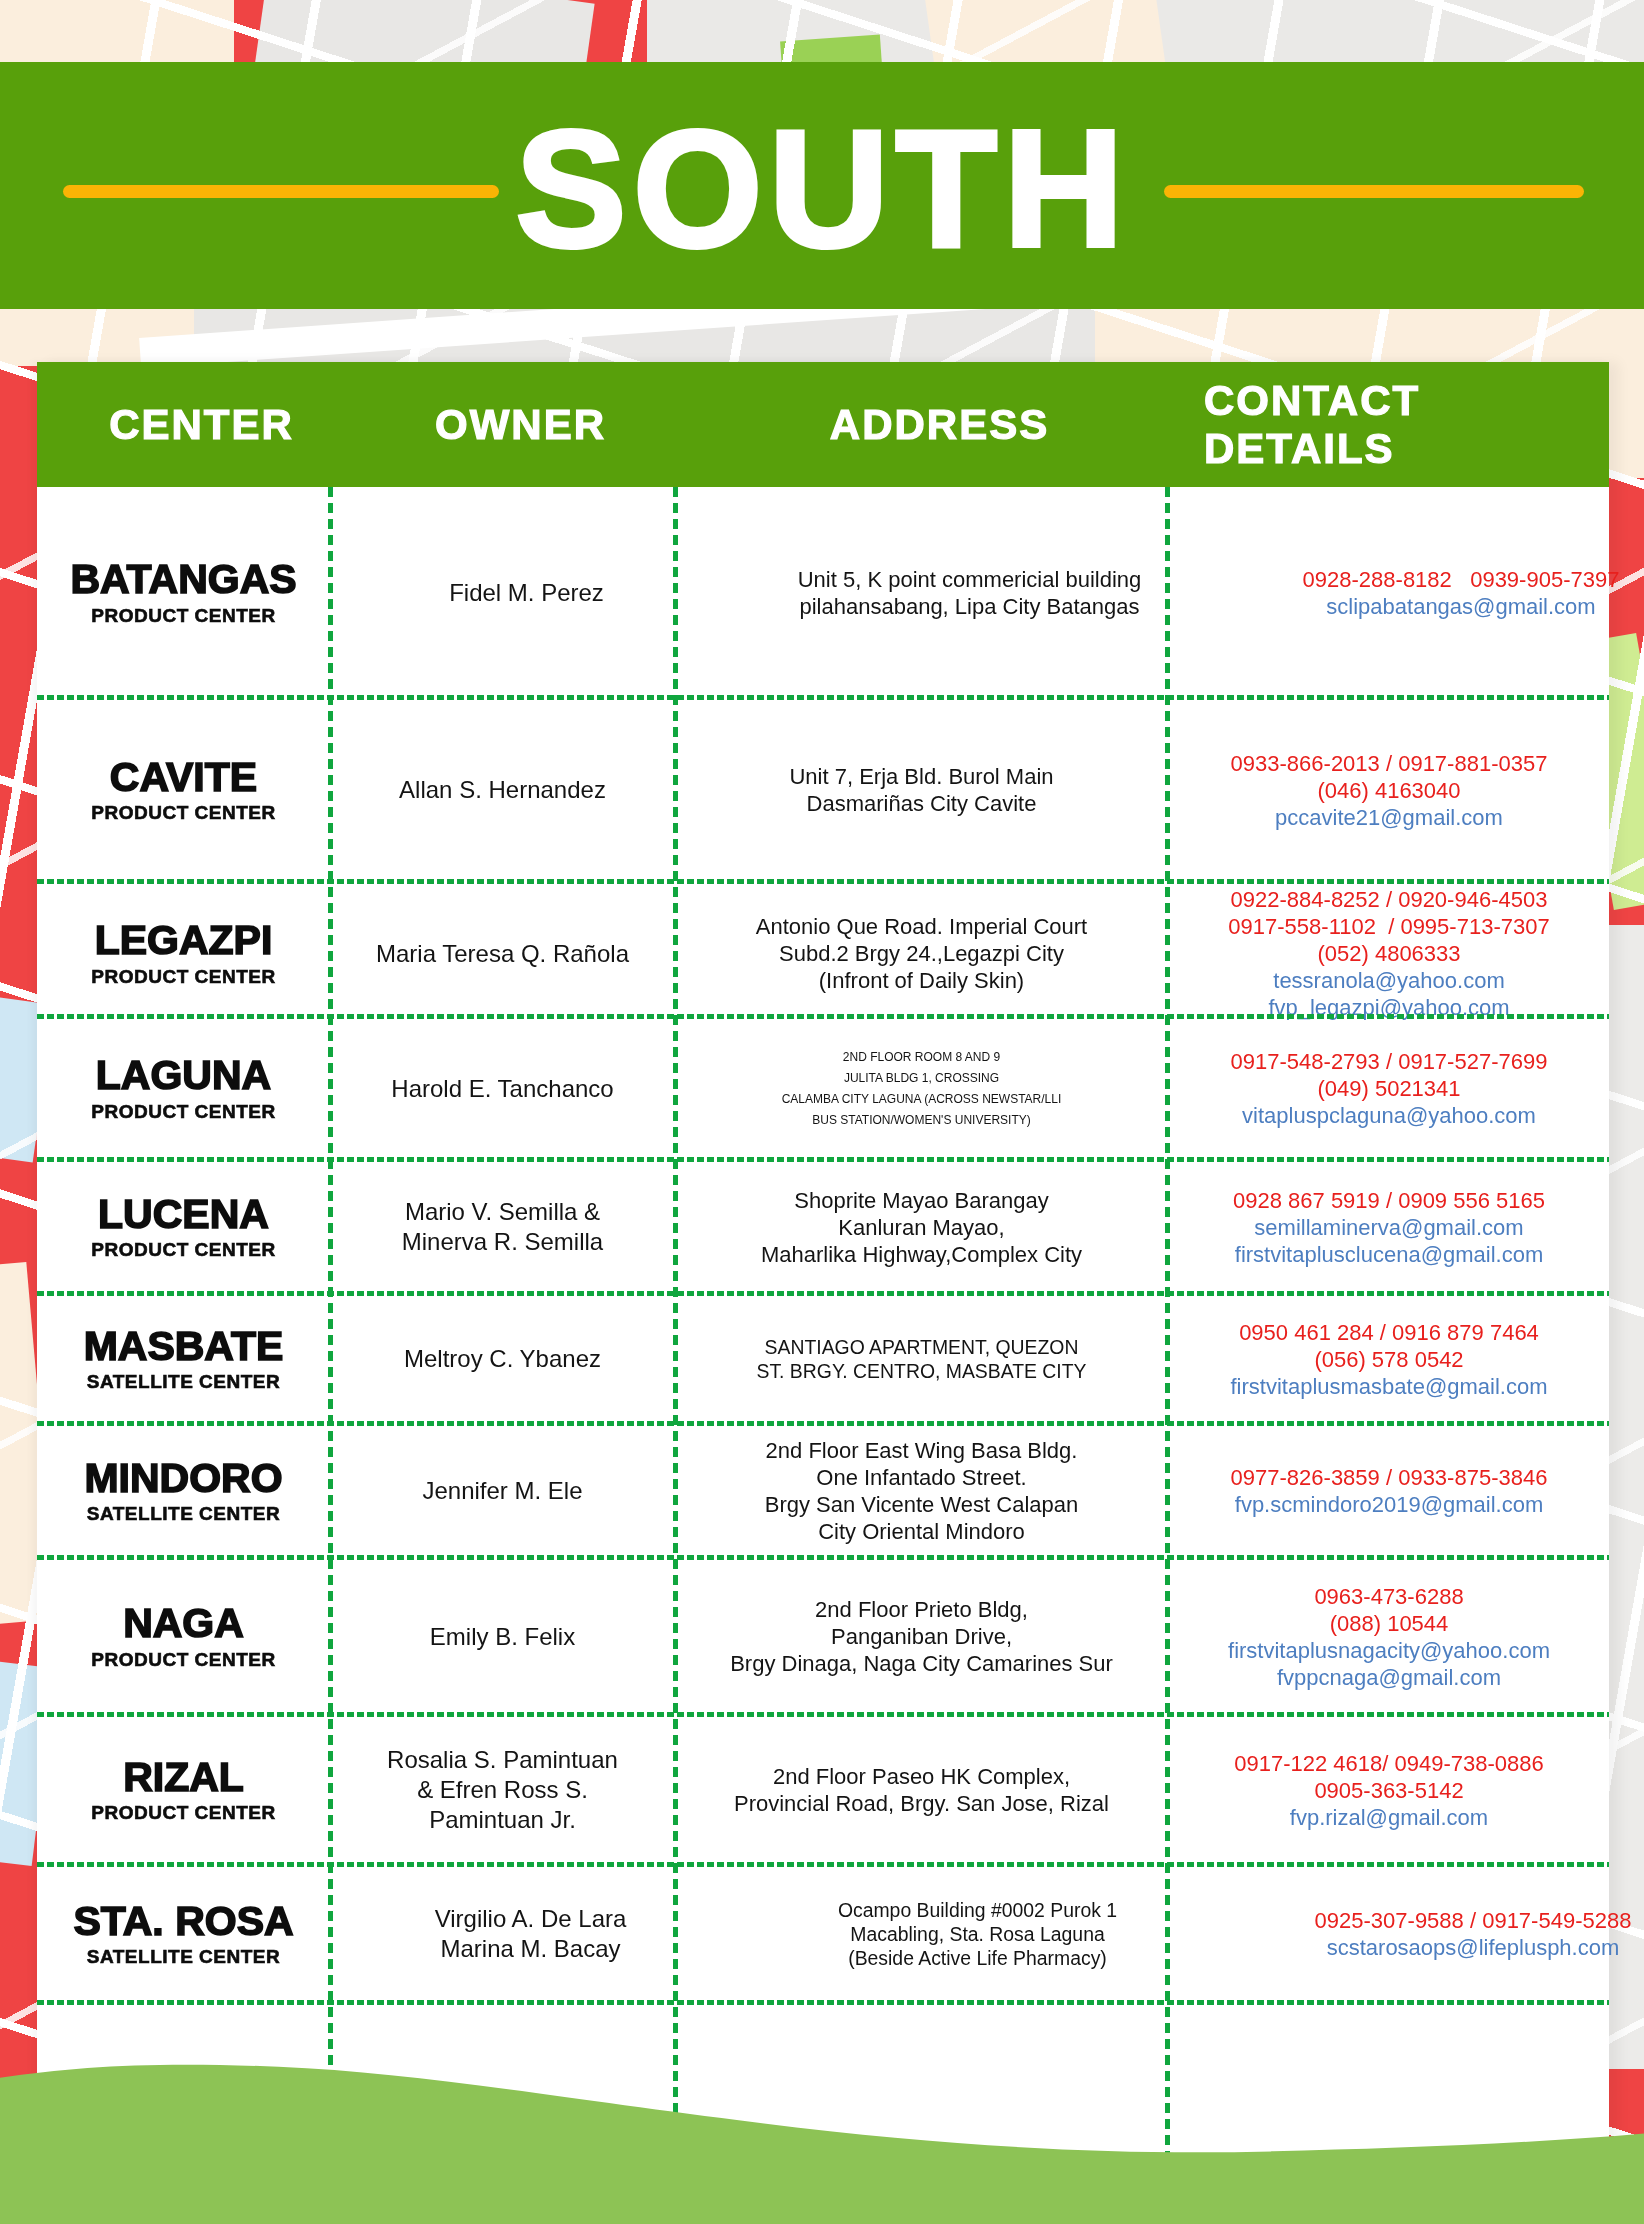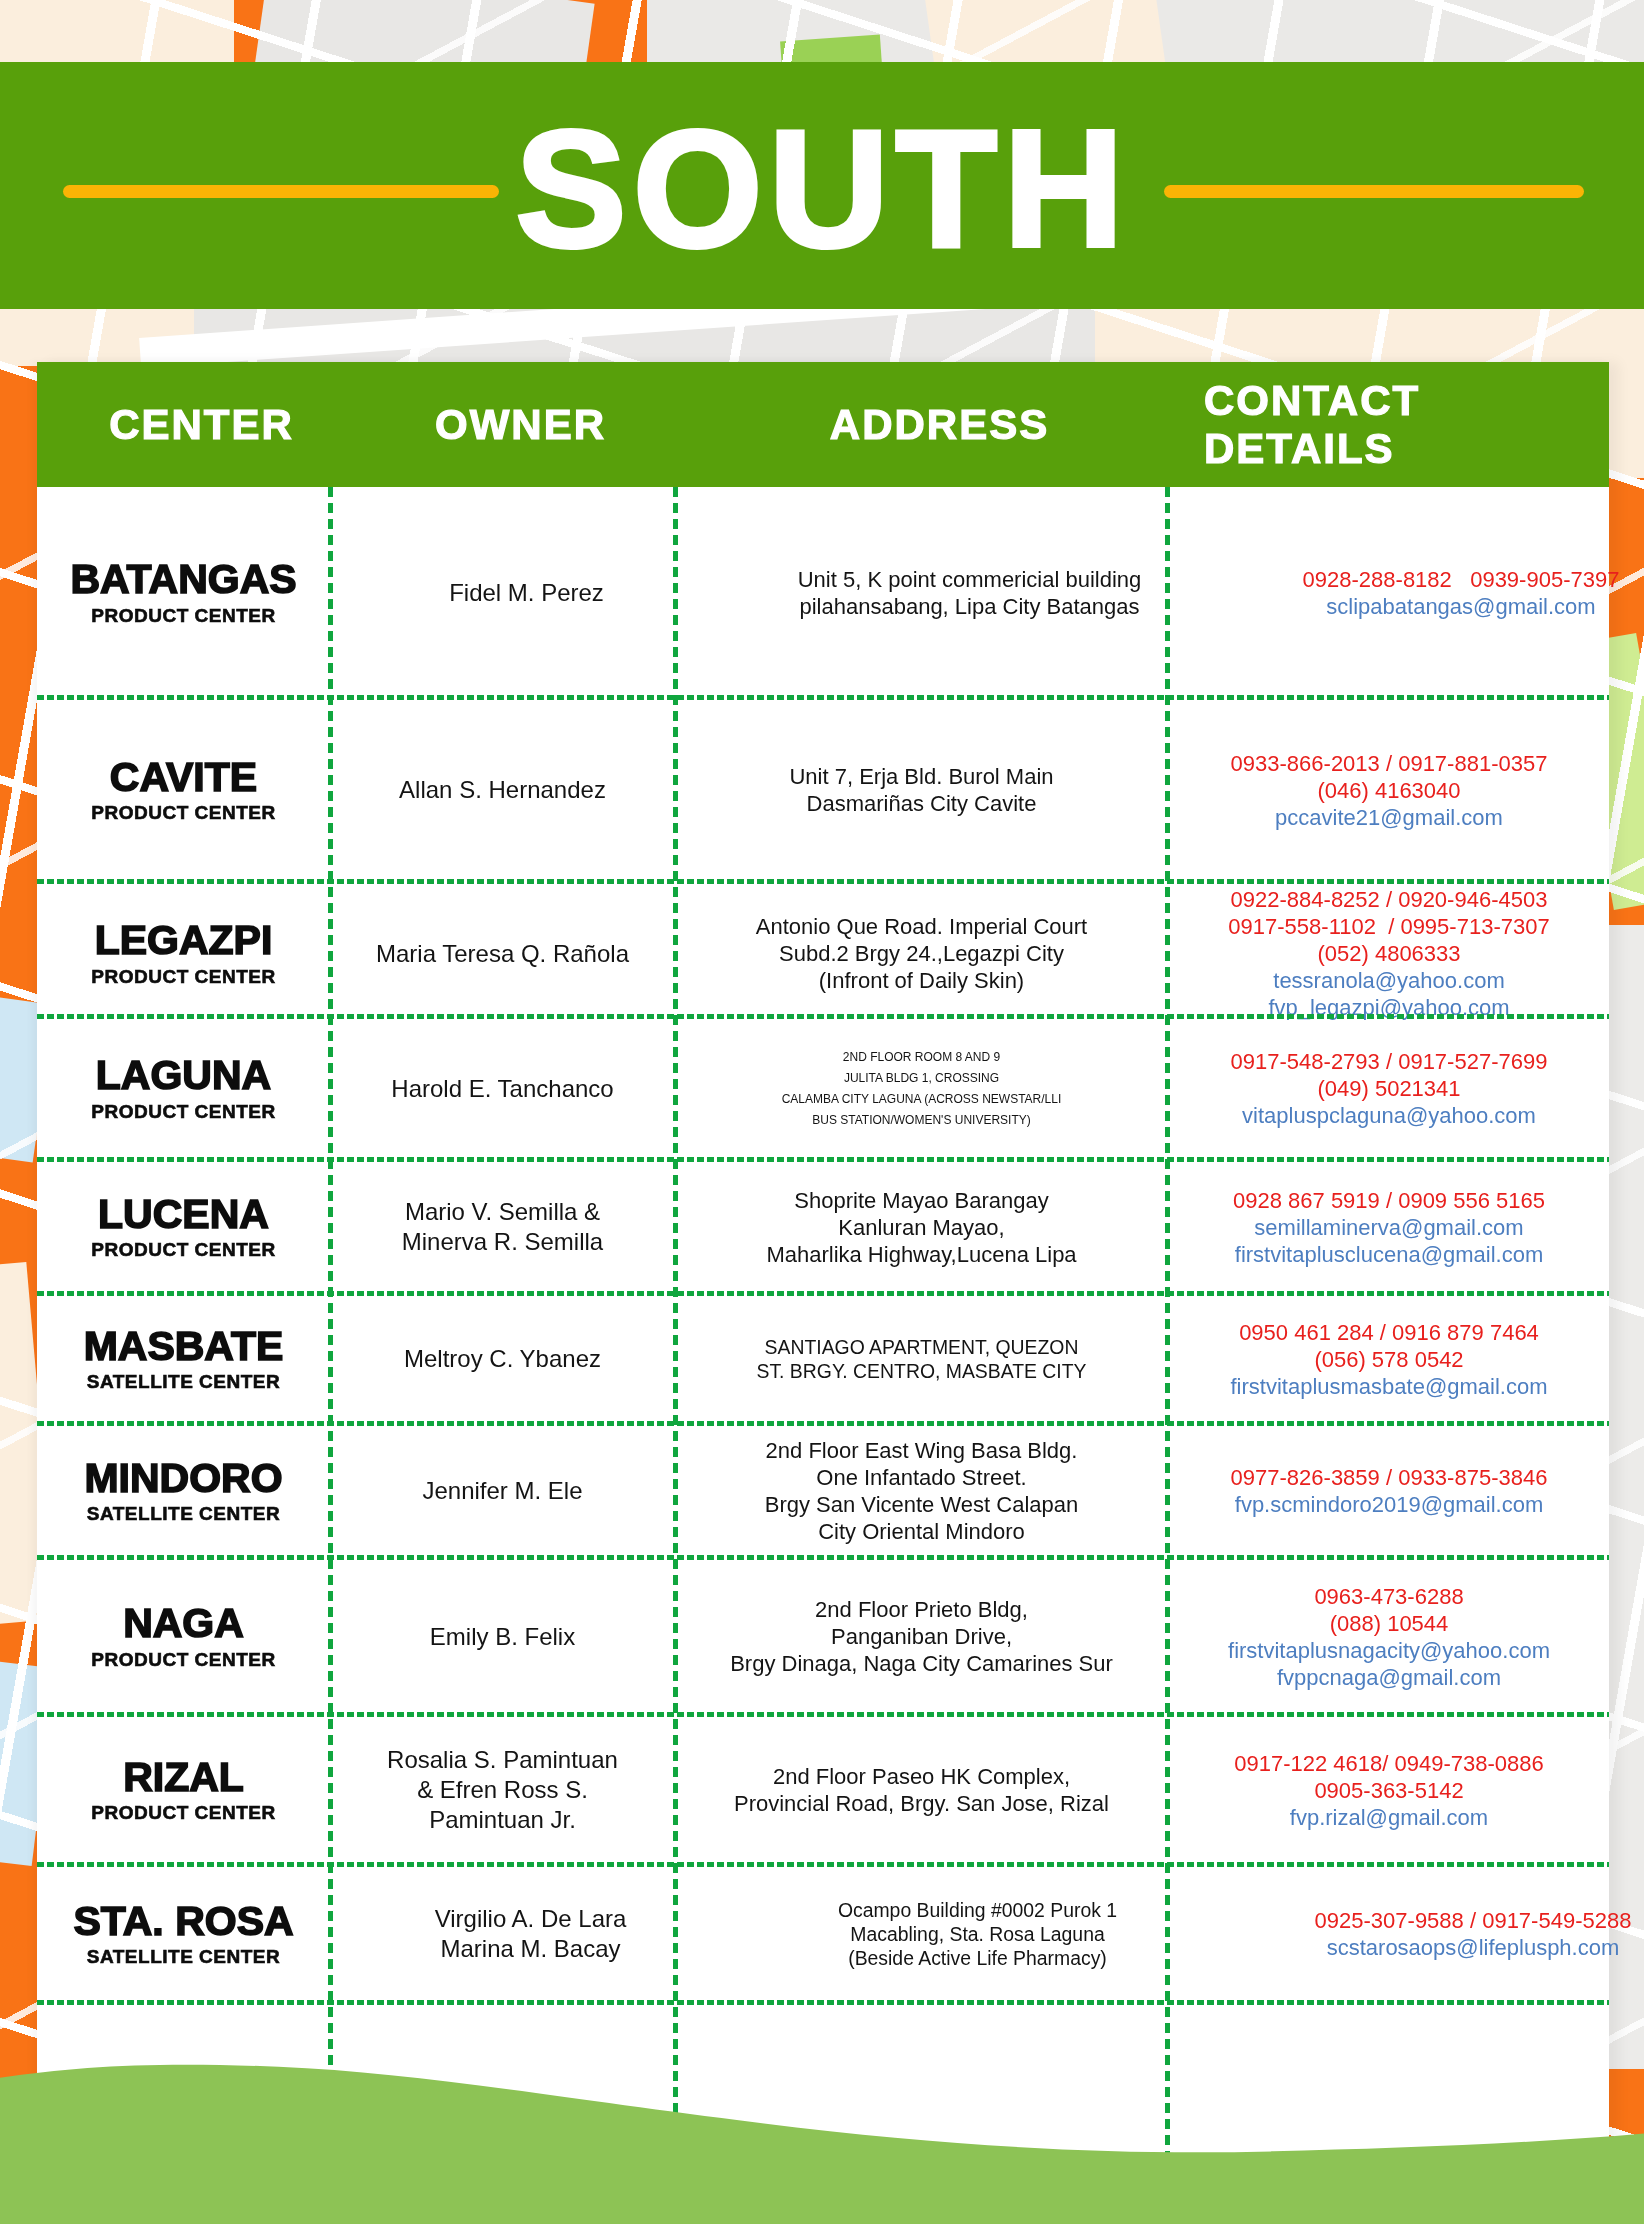--- a/index.html
+++ b/index.html
@@ -6,21 +6,21 @@
   :root{
     --banner-green:#58a00b;
     --line-green:#10a63e;
     --phone-red:#e8201d;
     --email-blue:#4d7ec0;
     --accent-yellow:#fab405;
     --wave-green:#8dc355;
   }
   html,body{margin:0;padding:0;}
   body{background:#d8d8d8;font-family:"Liberation Sans", sans-serif;}
-  .page{position:relative;width:1645px;height:2225px;overflow:hidden;background:#f97316;}
+  .page{position:relative;width:1645px;height:2225px;overflow:hidden;background:#ef4444;}
 
   
   .map-bg{position:absolute;inset:0;}
   .blk{position:absolute;}
   .b-peach{background:#fbeedd;}
   .b-gray{background:#e8e7e5;}
   .b-blue{background:#cfe7f4;}
   .b-park{background:#cfec92;}
   .roads{position:absolute;inset:0;
     background-image:
@@ -188,21 +188,21 @@
             <div class="center-name">LUCENA</div>
             <div class="center-type">PRODUCT CENTER</div>
           </div>
           <div class="cell owner-cell">
             <div class="owner-line">Mario V. Semilla &amp;</div>
             <div class="owner-line">Minerva R. Semilla</div>
           </div>
           <div class="cell addr-cell addr-md">
             <div class="addr-line">Shoprite Mayao Barangay</div>
             <div class="addr-line">Kanluran Mayao,</div>
-            <div class="addr-line">Maharlika Highway,Lucena Lipa</div>
+            <div class="addr-line">Maharlika Highway,Complex City</div>
           </div>
           <div class="cell contact-cell">
             <div class="contact-line phone">0928 867 5919 / 0909 556 5165</div>
             <div class="contact-line email">semillaminerva@gmail.com</div>
             <div class="contact-line email">firstvitaplusclucena@gmail.com</div>
           </div>
         </div>
         <div class="trow" style="height: 130px;">
           <div class="cell center-cell">
             <div class="center-name">MASBATE</div>

